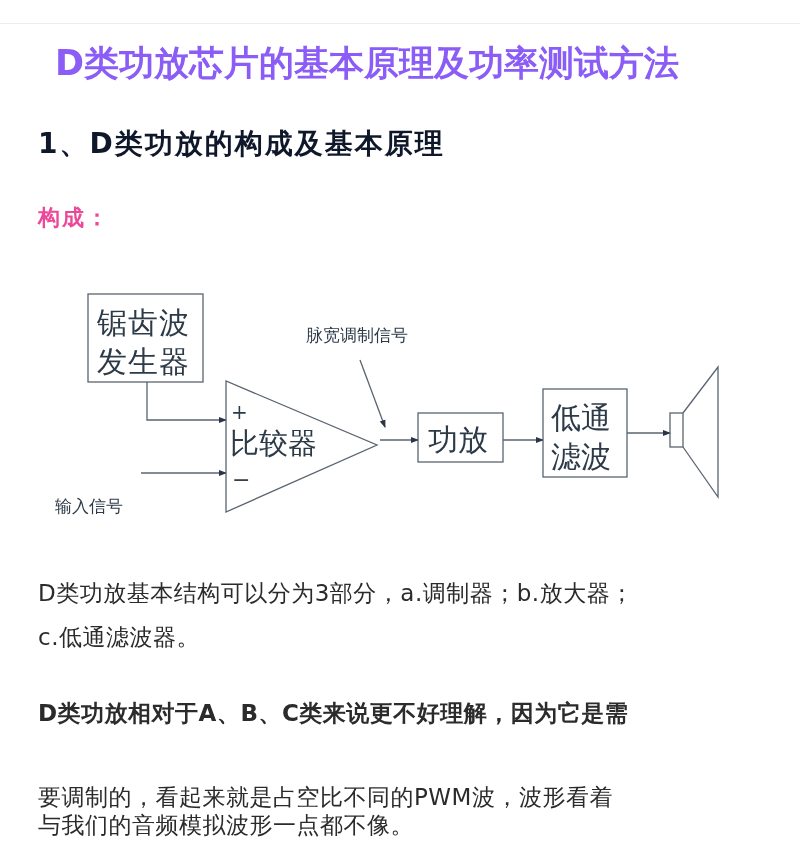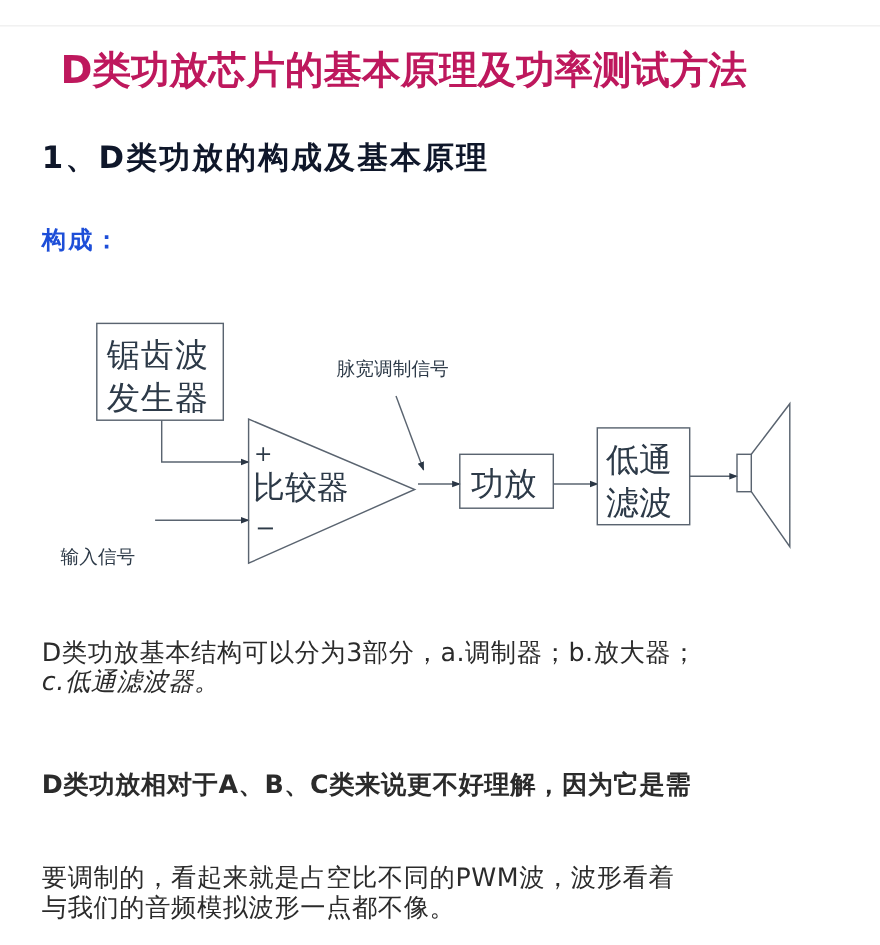--- a/index.html
+++ b/index.html
@@ -1,28 +1,28 @@
 <!DOCTYPE html>
 <html><head>
 <meta charset="utf-8">
 <style>
   html, body { margin: 0; padding: 0; background: #ffffff; }
   body { width: 800px; height: 859px; position: relative; overflow: hidden;
          font-family: "DejaVu Sans", "Liberation Sans", sans-serif; color: #111; }
   .topline { position: absolute; left: 0; top: 23px; width: 800px; height: 1px; background: #ececec; }
   .title { position: absolute; left: 55px; top: 40px; font-size: 35px; font-weight: bold;
-           letter-spacing: 0px; color: #be185d; white-space: nowrap; }
+           letter-spacing: 0px; color: #8b5cf6; white-space: nowrap; }
   .h2 { position: absolute; left: 38px; top: 125px; font-size: 28px; font-weight: bold;
         color: #0f172a; white-space: nowrap; letter-spacing: 2px; }
   .h3 { position: absolute; left: 38px; top: 203px; font-size: 22px; font-weight: bold;
-        color: #1d4ed8; white-space: nowrap; letter-spacing: 2px; }
+        color: #ec4899; white-space: nowrap; letter-spacing: 2px; }
   .diagram { position: absolute; left: 0; top: 270px; width: 800px; height: 270px; }
   .para { position: absolute; left: 38px; font-size: 23px; color: #2b2b2b;
           white-space: nowrap; letter-spacing: 0.5px; }
-  .p1a { top: 566px; margin-top: 12px; } .p1b { top: 604px; font-style: italic; }
+  .p1a { top: 566px; margin-top: 12px; } .p1b { top: 622px; }
   .p2a { top: 698px; font-weight: bold; } .p2b { top: 754px; margin-top: 28px; } .p2c { top: 810px; }
   svg text { font-family: "DejaVu Serif", "Liberation Serif", serif; fill: #2d3a48; }
 </style>
 </head>
 <body>
 
 <div class="topline"></div>
 
 <div class="title">D类功放芯片的基本原理及功率测试方法</div>
 <div class="h2">1、D类功放的构成及基本原理</div>

